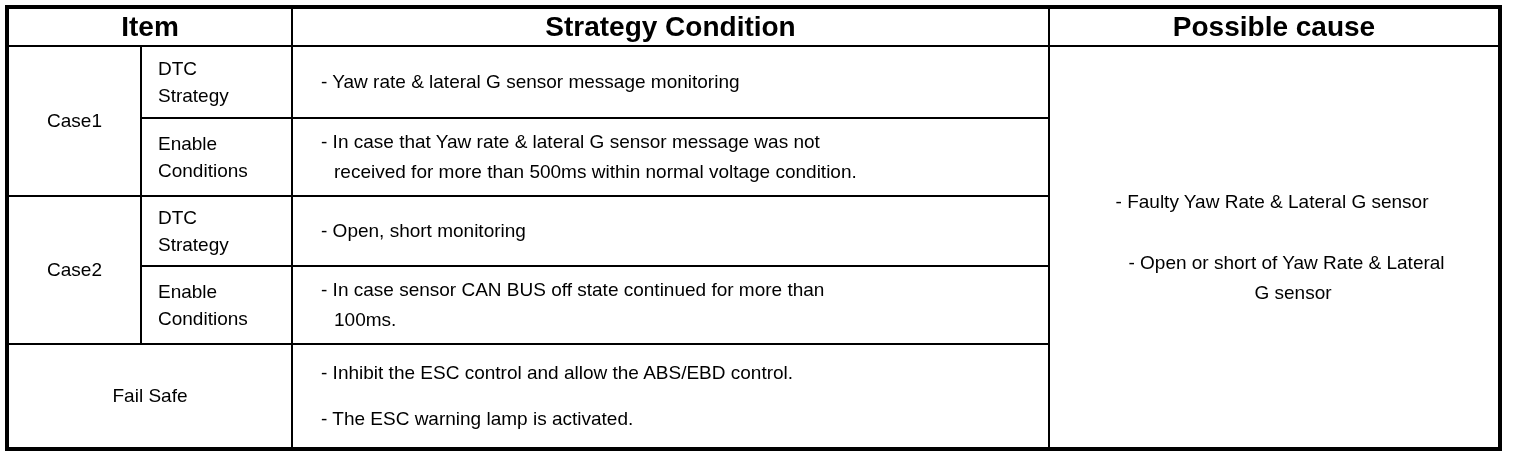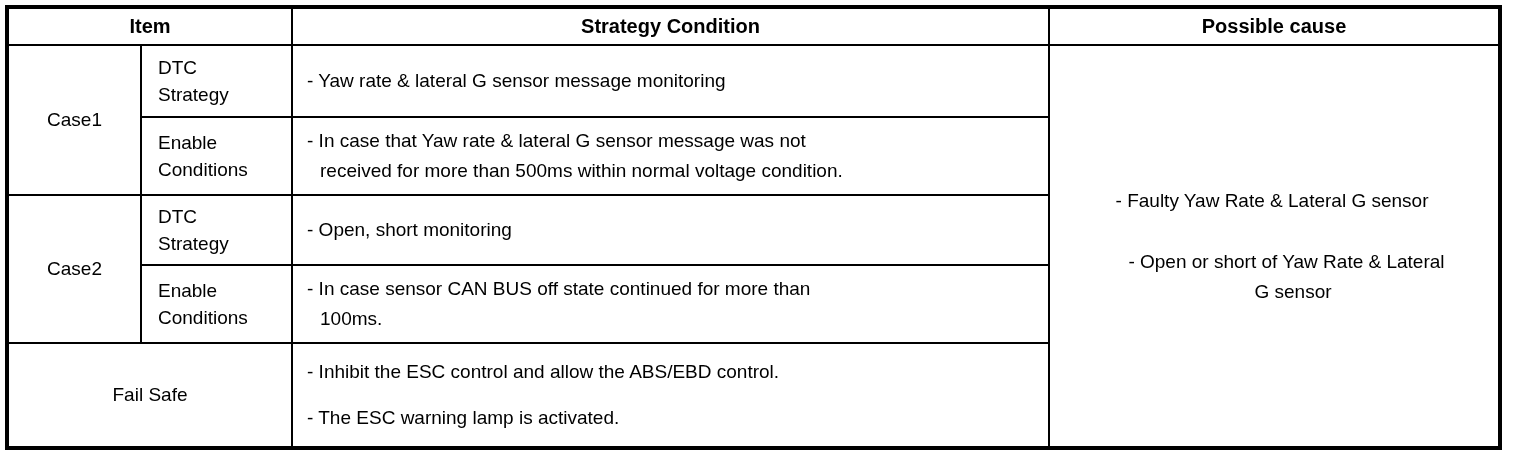--- a/index.html
+++ b/index.html
@@ -19,21 +19,21 @@
     margin: 5px 0 0 5px;
     width: 1497px;
     border: 4px solid #000000;
     font-size: 19px;
   }
   td, th {
     border: 2px solid #000000;
     overflow: hidden;
   }
   th {
-    font-size: 20px;
+    font-size: 28px;
     font-weight: bold;
     text-align: center;
     vertical-align: middle;
     padding: 2px 4px;
   }
   tr.row-header   { height: 38px; }
   tr.row-c1-dtc   { height: 72px; }
   tr.row-c1-en    { height: 78px; }
   tr.row-c2-dtc   { height: 70px; }
   tr.row-c2-en    { height: 75px; }
@@ -48,21 +48,21 @@
   td.sub-cell {
     text-align: left;
     vertical-align: middle;
     white-space: pre-line;
     line-height: 27px;
     padding: 2px 16px;
   }
   td.detect-cell {
     vertical-align: middle;
     text-align: left;
-    padding: 8px 14px 8px 14px;
+    padding: 8px 14px 8px 28px;
   }
   td.cause-cell {
     vertical-align: middle;
     text-align: center;
     padding: 8px 14px 8px 10px;
   }
   .bullet {
     white-space: pre-line;
     line-height: 30px;
     padding-left: 13px;

